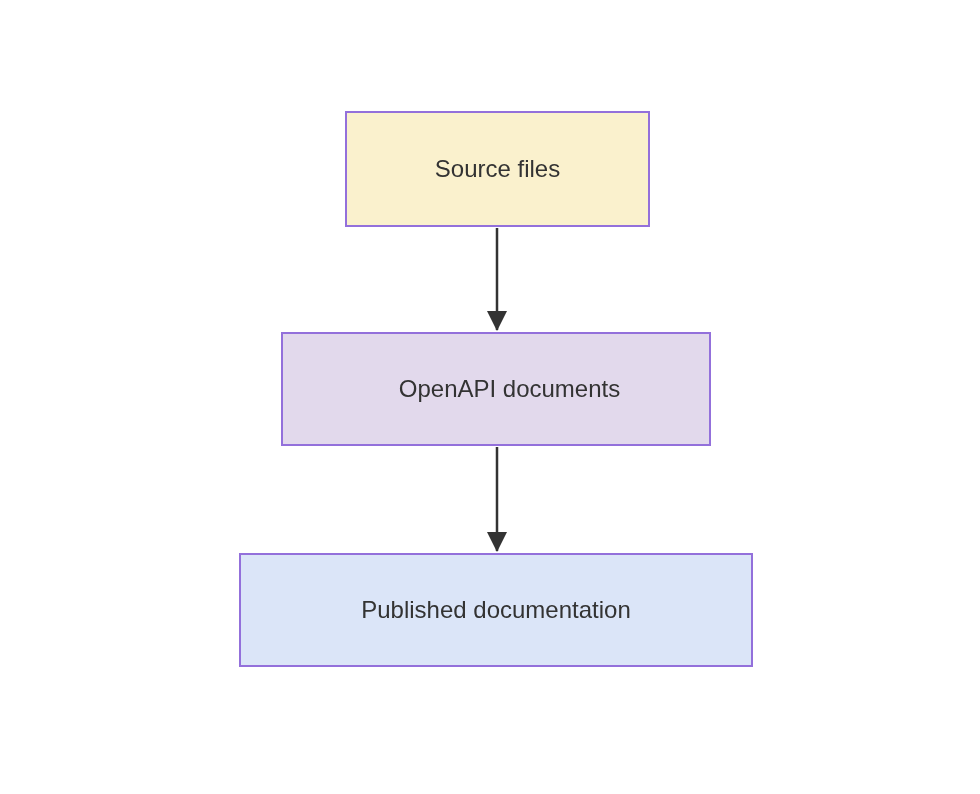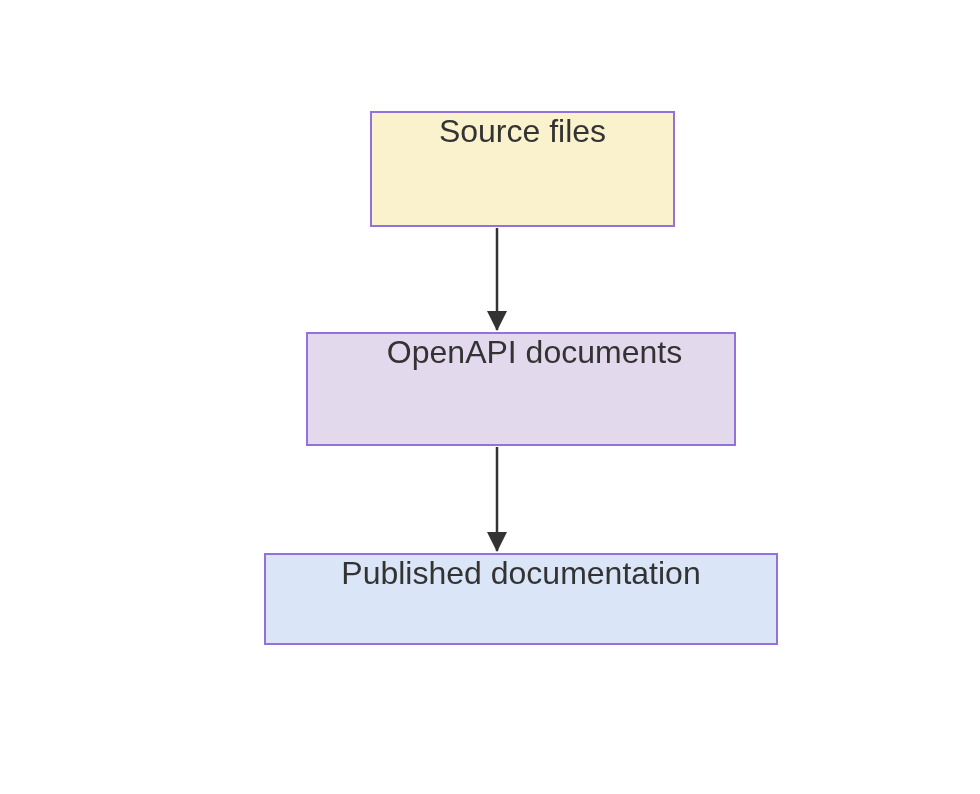--- a/index.html
+++ b/index.html
@@ -28,48 +28,48 @@
   }
   .arrowhead-path {
     fill: var(--edge, #333333);
     stroke: none;
   }
   .node {
     position: absolute;
     box-sizing: border-box;
     border: 2px solid var(--node-border, #9370db);
     display: flex;
+    align-items: center;
     justify-content: center;
     color: var(--text, #333333);
-    font-size: 32px;
+    font-size: 24px;
     font-weight: 400;
     text-align: center;
     white-space: nowrap;
-    margin-left: 25px;
   }
   .node-source {
     left: 345px;
     top: 111px;
     width: 305px;
     height: 116px;
     background: var(--node-source-fill, #faf1cd);
   }
   .node-openapi {
     left: 281px;
     top: 332px;
     width: 430px;
     height: 114px;
     background: var(--node-openapi-fill, #e2d9ec);
     padding-left: 27px;
   }
   .node-published {
     left: 239px;
     top: 553px;
     width: 514px;
-    height: 92px;
+    height: 114px;
     background: var(--node-published-fill, #dbe5f8);
   }
 </style>
 </head>
 <body>
 
 <div class="canvas">
 
   <svg class="edges" width="980" height="794" viewBox="0 0 980 794">
     <defs>

